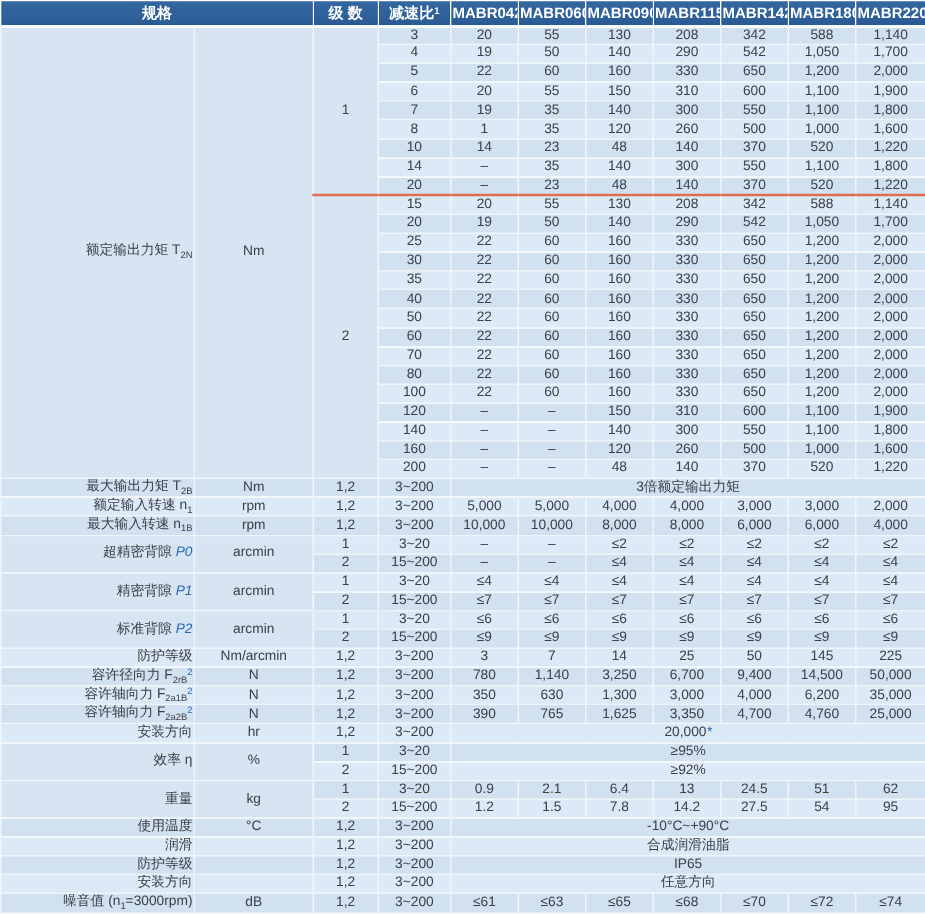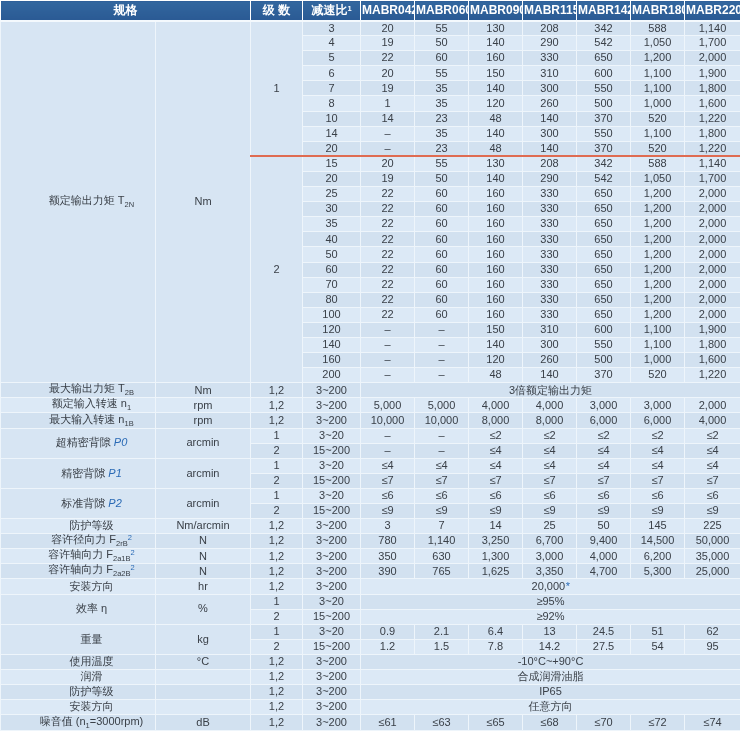--- a/index.html
+++ b/index.html
@@ -5,21 +5,21 @@
   html,body{margin:0;padding:0;background:#fff;}
   body{width:740px;height:731px;overflow:hidden;font-family:"Liberation Sans","DejaVu Sans",sans-serif;}
   table{width:740px;height:731px;border-collapse:collapse;table-layout:fixed;}
   th,td{border:1px solid #eef5fb;font-size:11px;line-height:1.05;padding:0 1px;text-align:center;vertical-align:middle;color:#3a4048;white-space:nowrap;overflow:hidden;}
   thead tr{height:20px;}
   thead th{background:linear-gradient(#33679f,#2a5a94);color:#ffffff;font-weight:bold;font-size:12px;border:1px solid rgba(255,255,255,0.28);border-bottom:2px solid #f4f9fd;}
   tbody tr{height:15px;}
   td.dk{background:#d2e1f0;}
   td.lt{background:#dcE9f6;background:#dce9f6;}
   td.mid{background:#d7e5f3;}
-  td.spec{text-align:center;padding-left:28px;}
+  td.spec{text-align:right;padding-left:28px;}
   td.red{border-top:2px solid #df6b51;margin-top:48px;}
   sub{font-size:7.5px;vertical-align:-3px;}
   sup{font-size:7.5px;vertical-align:3px;}
   td sup{color:#2a6ab5;}
   th sup{color:#ffffff;}
   .blu{color:#2a6ab5;font-style:italic;}
 </style>
 </head>
 <body>
 
@@ -443,21 +443,21 @@
       <tr>
         <td rowspan="1" colspan="1" class="dk spec">容许轴向力 F<sub>2a2B</sub><sup>2</sup></td>
         <td rowspan="1" colspan="1" class="dk">N</td>
         <td rowspan="1" colspan="1" class="dk">1,2</td>
         <td rowspan="1" colspan="1" class="dk">3~200</td>
         <td rowspan="1" colspan="1" class="dk">390</td>
         <td rowspan="1" colspan="1" class="dk">765</td>
         <td rowspan="1" colspan="1" class="dk">1,625</td>
         <td rowspan="1" colspan="1" class="dk">3,350</td>
         <td rowspan="1" colspan="1" class="dk">4,700</td>
-        <td rowspan="1" colspan="1" class="dk">5,300</td>
+        <td rowspan="1" colspan="1" class="dk">4,760</td>
         <td rowspan="1" colspan="1" class="dk">25,000</td>
       </tr>
       <tr>
         <td rowspan="1" colspan="1" class="lt spec">安装方向</td>
         <td rowspan="1" colspan="1" class="lt">hr</td>
         <td rowspan="1" colspan="1" class="lt">1,2</td>
         <td rowspan="1" colspan="1" class="lt">3~200</td>
         <td rowspan="1" colspan="7" class="lt">20,000<span class="blu">*</span></td>
       </tr>
       <tr>

